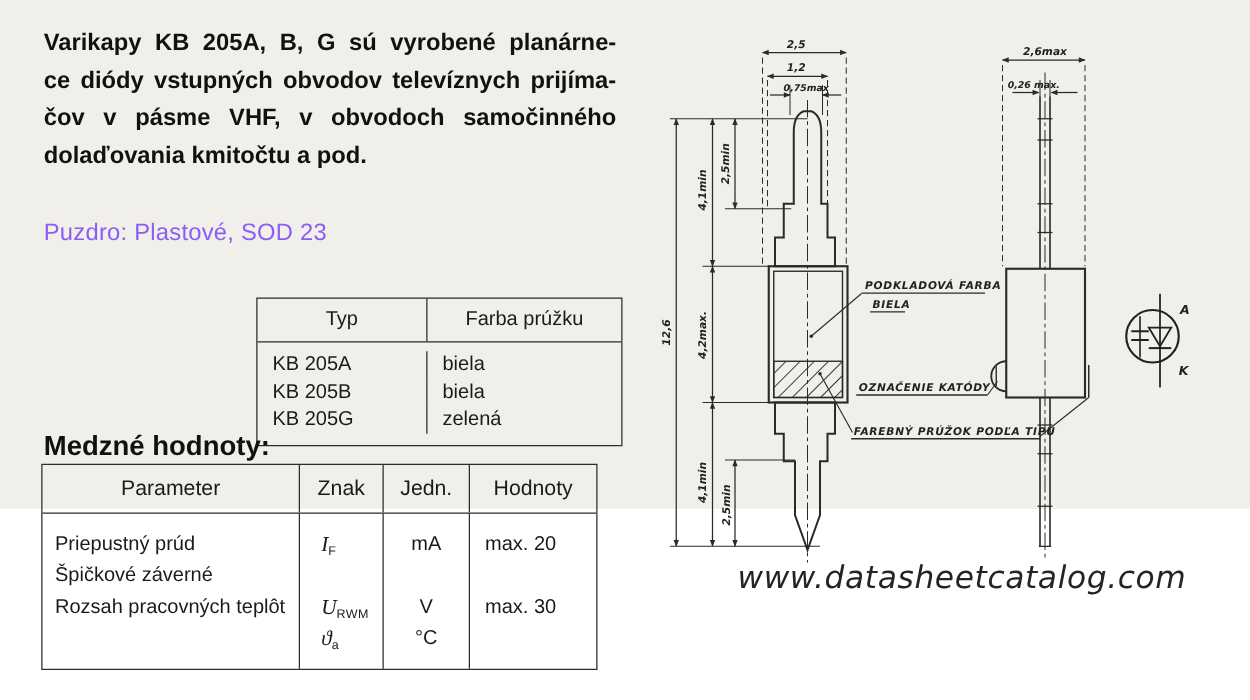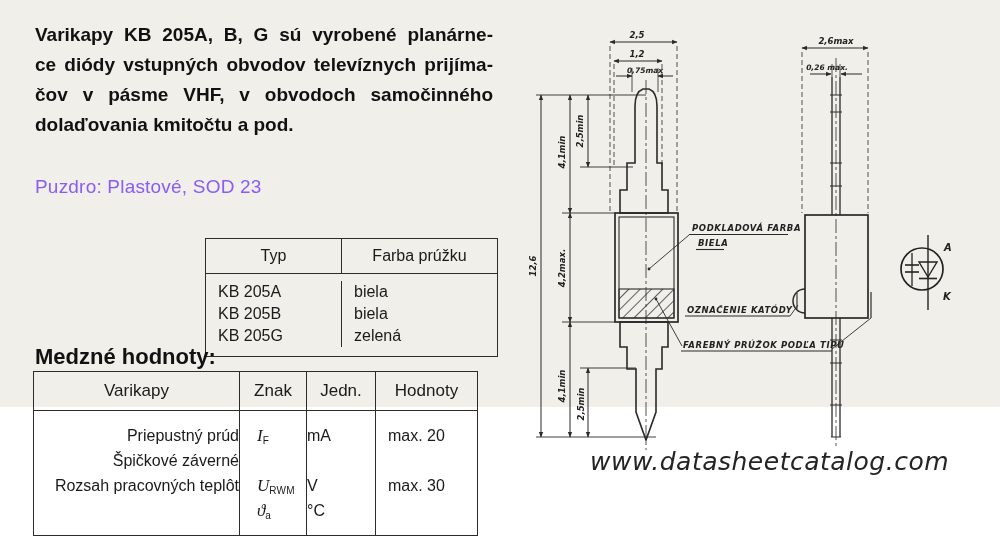--- a/index.html
+++ b/index.html
@@ -32,24 +32,24 @@
   .tbl2{position:absolute;left:33px;top:371px;width:443px;border:1.6px solid #2c2c2c;font-size:16px;color:#1a1a1a;}
   .tbl2 .head{display:flex;height:38px;line-height:38px;border-bottom:1.6px solid #2c2c2c;font-size:17px;}
   .tbl2 .cp{width:206px;border-right:1.6px solid #2c2c2c;box-sizing:border-box;}
   .tbl2 .cz{width:67px;border-right:1.6px solid #2c2c2c;box-sizing:border-box;}
   .tbl2 .cj{width:69px;border-right:1.6px solid #2c2c2c;box-sizing:border-box;}
   .tbl2 .ch{flex:1;}
   .tbl2 .head div{text-align:center;}
   .tbl2 .body{display:flex;min-height:124px;}
   .tbl2 .body .col{padding-top:12px;}
   .tbl2 .line{height:25px;line-height:25px;white-space:nowrap;}
-  .tbl2 .cp .line{padding-left:10px;text-align:right;}
+  .tbl2 .cp .line{padding-left:10px;}
   .tbl2 .cp .line.indent{padding-left:24px;}
   .tbl2 .cz .line{padding-left:17px;}
-  .tbl2 .cj .line{}
+  .tbl2 .cj .line{text-align:center;}
   .tbl2 .ch .line{padding-left:12px;}
   .sym{font-family:"Liberation Serif",serif;font-style:italic;font-size:17px;}
   .sub{font-family:"Liberation Sans",sans-serif;font-style:normal;font-size:10px;vertical-align:-3px;letter-spacing:.3px;}
   
   .drawing{position:absolute;left:510px;top:0;}
   .drawing text{font-family:"DejaVu Sans",sans-serif;font-style:italic;fill:#222;}
   .dimtxt{font-size:8.5px;font-weight:bold;}
   .dimtxt-sm{font-size:7.5px;font-weight:bold;}
   .lbl{font-size:8.5px;font-weight:bold;letter-spacing:.6px;}
   .pin{font-size:10px;font-weight:bold;}
@@ -87,21 +87,21 @@
         <div class="c1">KB 205G</div>
         <div class="c2">zelená</div>
       </div>
     </div>
   </div>
 
   <div class="limits-title">Medzné hodnoty:</div>
 
   <div class="tbl2">
     <div class="head">
-      <div class="cp">Varikapy</div>
+      <div class="cp">Parameter</div>
       <div class="cz">Znak</div>
       <div class="cj">Jedn.</div>
       <div class="ch">Hodnoty</div>
     </div>
     <div class="body">
       <div class="cp col">
         <div class="line">Priepustný prúd</div>
         <div class="line">Špičkové záverné</div>
         <div class="line">Rozsah pracovných teplôt</div>
       </div>

